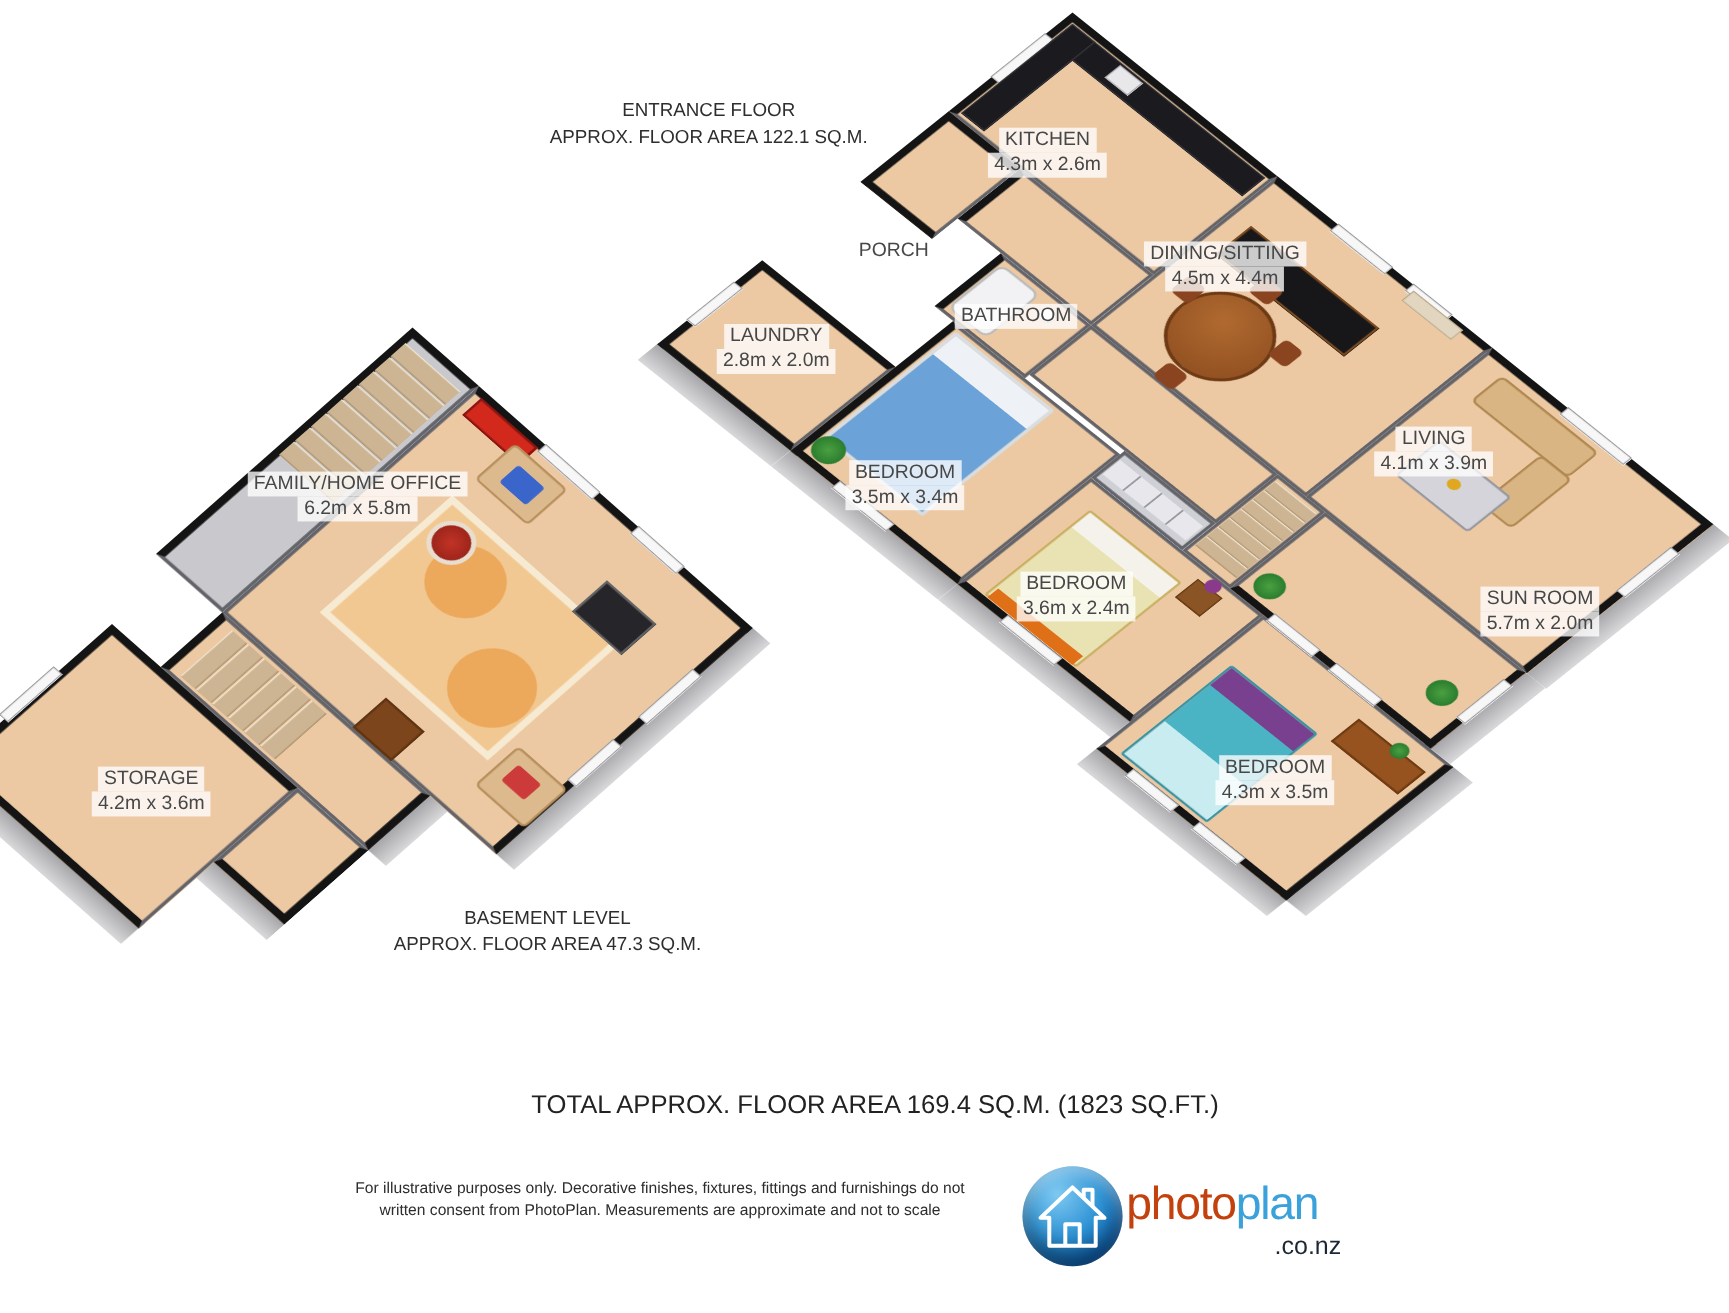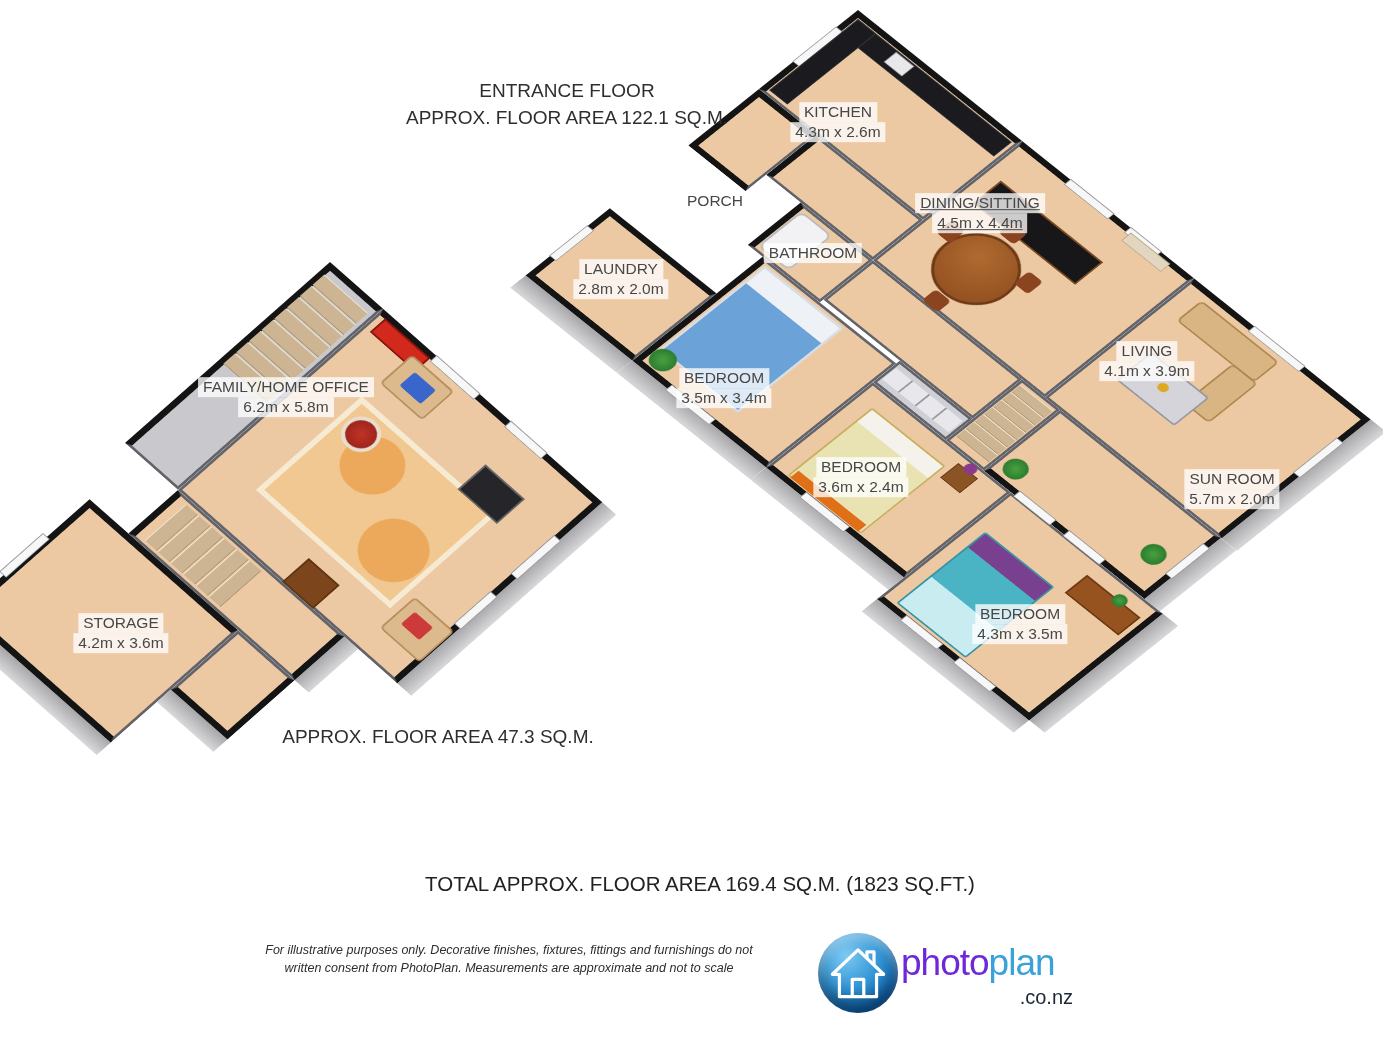--- a/index.html
+++ b/index.html
@@ -12,31 +12,31 @@
   .t{position:absolute;box-sizing:border-box;background:#ecc9a3;border-style:solid;}
   .f{position:absolute;box-sizing:border-box;}
   .w{position:absolute;background:#f7f7f7;border:1px solid #9a9a9e;}
   .sk{position:absolute;background:linear-gradient(to bottom,#a2a2a6,#d9d9db);}
   .ske{position:absolute;background:linear-gradient(to right,#a2a2a6,#d9d9db);}
   .rlabel{position:absolute;transform:translate(-50%,-50%);text-align:center;z-index:60;
           color:#474747;font-size:15.5px;line-height:1.28;white-space:nowrap;}
   .rlabel span{display:table;margin:0 auto;background:rgba(255,255,255,0.78);padding:0 5px;}
   .rlabel span:empty{display:none;}
   .hdr{position:absolute;transform:translateX(-50%);text-align:center;z-index:60;
-       color:#2e2e2e;font-size:19px;line-height:1.4;white-space:nowrap;}
+       color:#2e2e2e;font-size:15px;line-height:1.4;white-space:nowrap;}
   .total{position:absolute;transform:translateX(-50%);z-index:60;color:#222;
          font-size:20.5px;white-space:nowrap;}
   .disclaimer{position:absolute;transform:translateX(-50%);text-align:center;z-index:60;
          color:#2d2d2d;font-size:12.5px;line-height:17.5px;white-space:nowrap;}
   .logo-ball{position:absolute;left:818px;top:933px;width:80px;height:80px;border-radius:50%;
       background:radial-gradient(circle at 35% 28%, #7ec9f2, #2f93d4 45%, #0d5ca6 75%, #063e78);
       box-shadow:inset 0 -12px 16px rgba(0,0,0,.35), inset 0 6px 10px rgba(255,255,255,.4);z-index:60;}
   .logo-ball svg{position:absolute;left:8px;top:8px;}
   .wordmark{position:absolute;left:901px;top:942px;font-size:37px;letter-spacing:-1px;z-index:60;}
-  .wordmark .b1{color:#6d28d9;}
+  .wordmark .b1{color:#c2410c;}
   .wordmark .b2{color:#3ba1da;}
   .wordsuffix{position:absolute;left:901px;top:986px;width:172px;text-align:right;
       font-size:20px;color:#1b2735;z-index:60;}
   .tread{position:absolute;background:#cdb493;border-top:1px solid #efe6d2;border-bottom:1px solid #a98e68;}
   .treadv{position:absolute;background:#cdb493;border-left:1px solid #efe6d2;border-right:1px solid #a98e68;}
 </style>
 </head>
 <body>
 
 <div class="scene">
@@ -174,28 +174,29 @@
     <div class="treadv" style="left:164px;top:296px;width:15px;height:58px;"></div>
     <div class="treadv" style="left:182px;top:296px;width:15px;height:58px;"></div>
   </div>
 </div>
 
 <div class="hdr" style="left:567px;top:78px;">
   <div>ENTRANCE FLOOR</div>
   <div>APPROX. FLOOR AREA 122.1 SQ.M.</div>
 </div>
 <div class="hdr" style="left:438px;top:724px;">
+  <div>BASEMENT LEVEL</div>
   <div>APPROX. FLOOR AREA 47.3 SQ.M.</div>
 </div>
 
 <div class="rlabel" style="left:838px;top:122px;">
   <span>KITCHEN</span>
     <span>4.3m x 2.6m</span>
   </div>
-<div class="rlabel" style="left:980px;top:213px;text-decoration:underline;">
+<div class="rlabel" style="left:980px;top:213px;">
   <span>DINING/SITTING</span>
     <span>4.5m x 4.4m</span>
   </div>
 <div class="rlabel" style="left:715px;top:201px;">
   <span>PORCH</span>
   </div>
 <div class="rlabel" style="left:813px;top:253px;">
   <span>BATHROOM</span>
   </div>
 <div class="rlabel" style="left:621px;top:279px;">
@@ -226,21 +227,21 @@
   <span>FAMILY/HOME OFFICE</span>
     <span>6.2m x 5.8m</span>
   </div>
 <div class="rlabel" style="left:121px;top:633px;">
   <span>STORAGE</span>
     <span>4.2m x 3.6m</span>
   </div>
 
 <div class="total" style="left:700px;top:872px;">TOTAL APPROX. FLOOR AREA 169.4 SQ.M. (1823 SQ.FT.)</div>
 
-<div class="disclaimer" style="left:509px;top:942px;font-style:italic;">
+<div class="disclaimer" style="left:528px;top:942px;">
   <div>For illustrative purposes only. Decorative finishes, fixtures, fittings and furnishings do not</div>
   <div>written consent from PhotoPlan. Measurements are approximate and not to scale</div>
 </div>
 
 <div class="logo-ball">
   <svg width="64" height="64" viewBox="0 0 100 100">
     <path d="M50 14 L90 52 L79 52 L79 87 L21 87 L21 52 L10 52 Z" fill="none" stroke="#ffffff" stroke-width="5" stroke-linejoin="round"></path>
     <path d="M64 27 L64 17 L75 17 L75 38" fill="none" stroke="#ffffff" stroke-width="5" stroke-linejoin="round"></path>
     <path d="M41 87 L41 60 L59 60 L59 87" fill="none" stroke="#ffffff" stroke-width="5" stroke-linejoin="round"></path>
   </svg>

